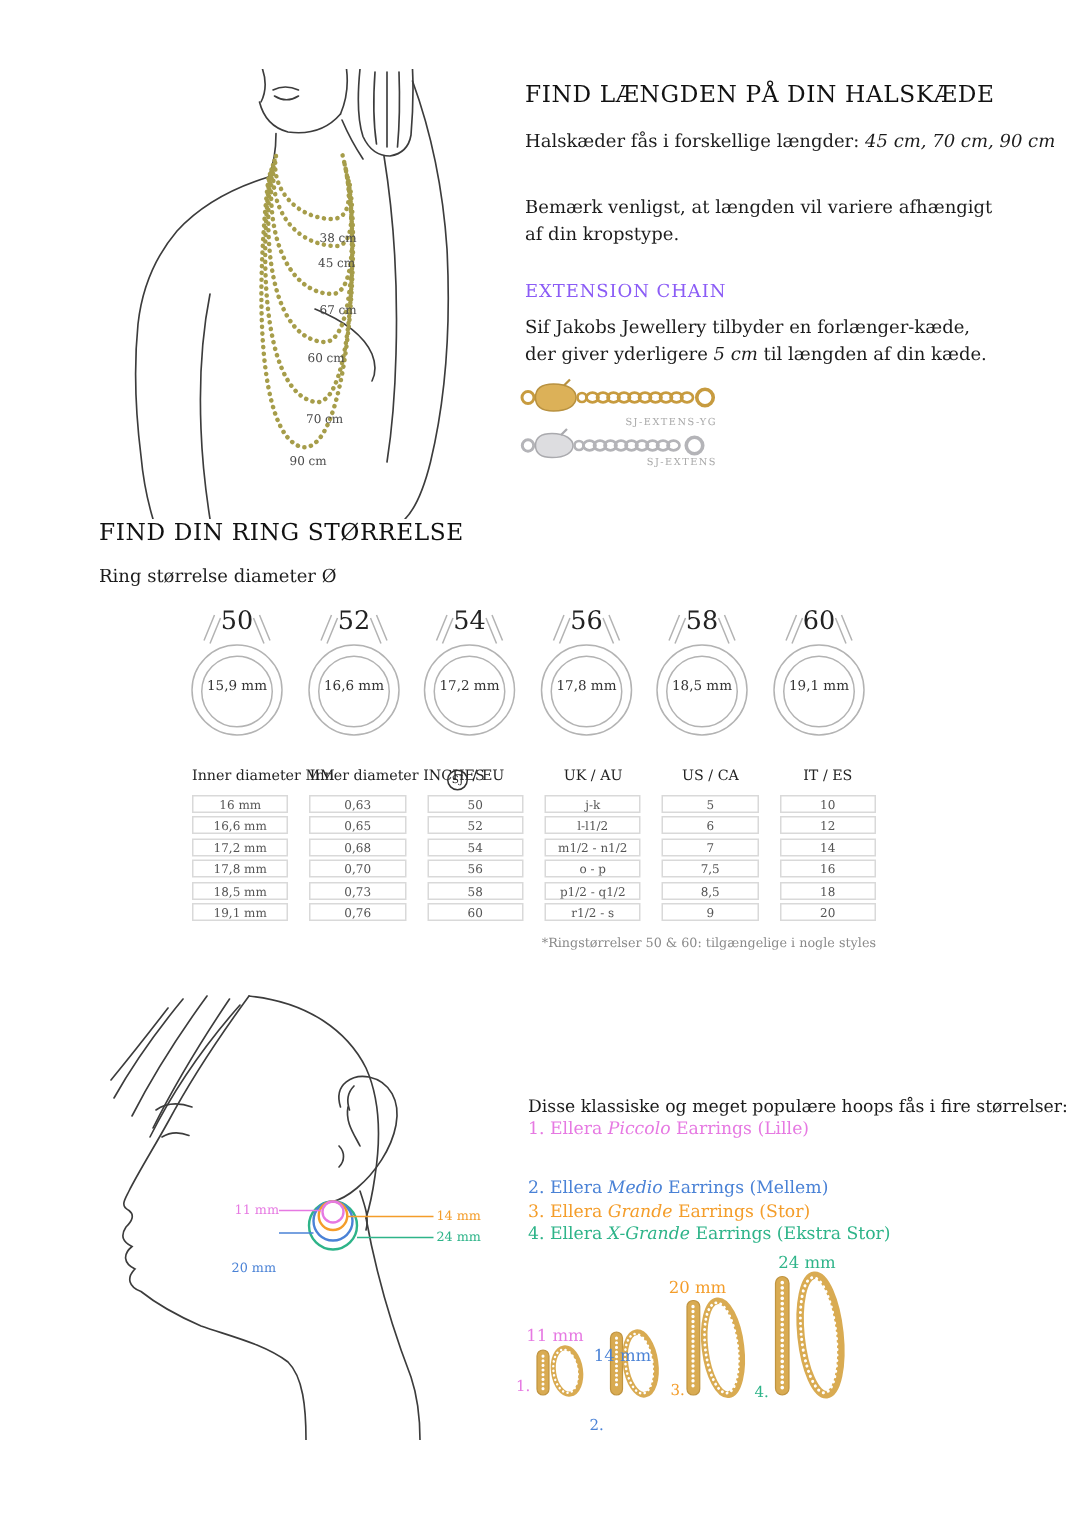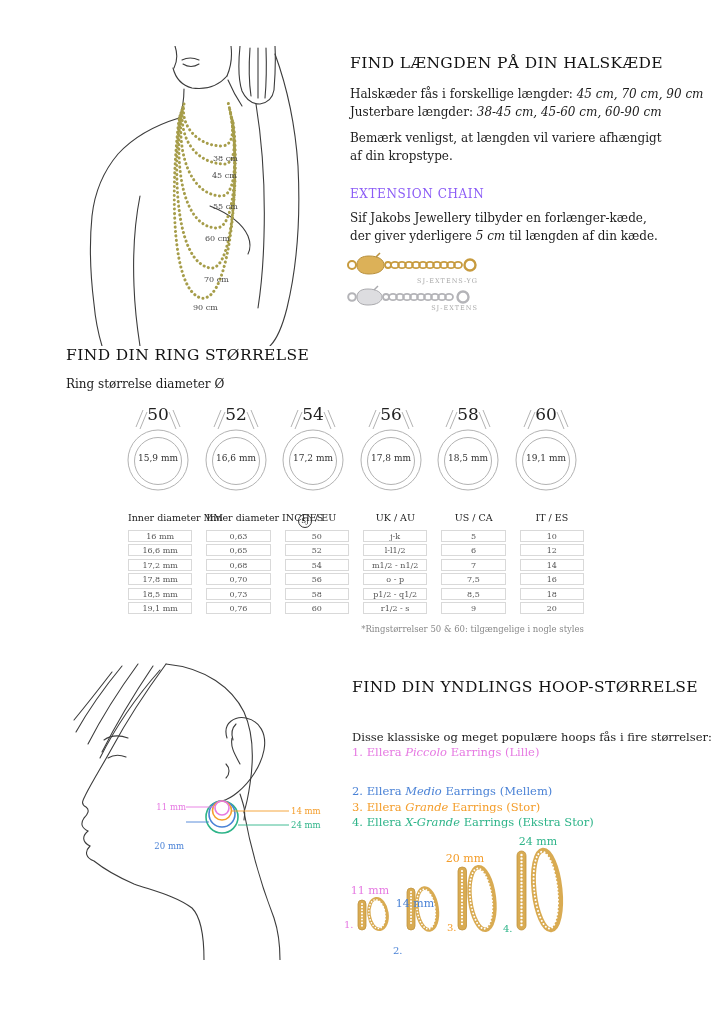--- a/index.html
+++ b/index.html
@@ -65,31 +65,30 @@
 
       <path class="bead" d="M104,58 C100,80 118,100 142,100 C158,99 152,72 148,56"></path>
       <path class="bead" d="M103,61 C98,92 116,118 145,118 C160,116 153,78 149,60"></path>
       <path class="bead" d="M102,64 C96,110 112,150 142,150 C160,148 155,90 150,64"></path>
       <path class="bead" d="M101,67 C94,125 104,180 136,182 C158,183 157,100 151,68"></path>
       <path class="bead" d="M100,70 C92,140 98,216 130,222 C156,226 158,110 152,72"></path>
       <path class="bead" d="M99,73 C90,150 92,244 121,252 C152,258 160,120 153,76"></path>
     </svg>
     <span class="nl-label" style="left:133px;top:108px;">38 cm</span>
     <span class="nl-label" style="left:132px;top:125px;">45 cm</span>
-    <span class="nl-label" style="left:133px;top:156px;">55 cm</span>
+    <span class="nl-label" style="left:133px;top:156px;">67 cm</span>
     <span class="nl-label" style="left:125px;top:188px;">60 cm</span>
     <span class="nl-label" style="left:124px;top:229px;">70 cm</span>
     <span class="nl-label" style="left:113px;top:257px;">90 cm</span>
   </div>
 
   <div class="abs h-lg" style="left:350px;top:54px;">FIND LÆNGDEN PÅ DIN HALSKÆDE</div>
 
   <div class="abs body-txt" style="left:350px;top:86px;width:370px;">
     <div><span>Halskæder fås i forskellige længder: </span><span class="it">45 cm, 70 cm, 90 cm</span></div>
-    <div><span>Justerbare længder: </span><span class="it">38-45 cm, 45-60 cm, 60-90 cm</span></div>
   </div>
 
   <div class="abs body-txt" style="left:350px;top:130px;width:370px;">
     <div>Bemærk venligst, at længden vil variere afhængigt</div>
     <div>af din kropstype.</div>
   </div>
 
   <div class="abs h-sm" style="left:350px;top:187px;">EXTENSION CHAIN</div>
 
   <div class="abs body-txt" style="left:350px;top:210px;width:370px;">
@@ -282,21 +281,20 @@
       <path d="M126,162 L149,162" stroke="#4a82d6" stroke-width="0.9" fill="none"></path>
       <path d="M172,151 L229,151" stroke="#f49d2a" stroke-width="0.9" fill="none"></path>
       <path d="M178,165 L229,165" stroke="#2eb489" stroke-width="0.9" fill="none"></path>
     </svg>
     <span class="ear-label c-pink" style="left:92px;top:142px;text-align:right;">11 mm</span>
     <span class="ear-label c-blue" style="left:90px;top:157px;text-align:right;">20 mm</span>
     <span class="ear-label c-orange" style="left:231px;top:146px;">14 mm</span>
     <span class="ear-label c-green" style="left:231px;top:160px;">24 mm</span>
   </div>
 
-  <div class="abs h-lg" style="left:352px;top:678px;">FIND DIN YNDLINGS HOOP-STØRRELSE</div>
 
   <div class="abs body-sm" style="left:352px;top:730px;width:370px;">
     <div>Disse klassiske og meget populære hoops fås i fire størrelser:</div>
     <div class="c-pink"><span>1. Ellera </span><span class="it">Piccolo</span><span> Earrings (Lille)</span></div>
     <div class="c-blue"><span>2. Ellera </span><span class="it">Medio</span><span> Earrings (Mellem)</span></div>
     <div class="c-orange"><span>3. Ellera </span><span class="it">Grande</span><span> Earrings (Stor)</span></div>
     <div class="c-green"><span>4. Ellera </span><span class="it">X-Grande</span><span> Earrings  (Ekstra Stor)</span></div>
   </div>
 
   <div class="abs" style="left:340px;top:826px;width:384px;height:112px;">

